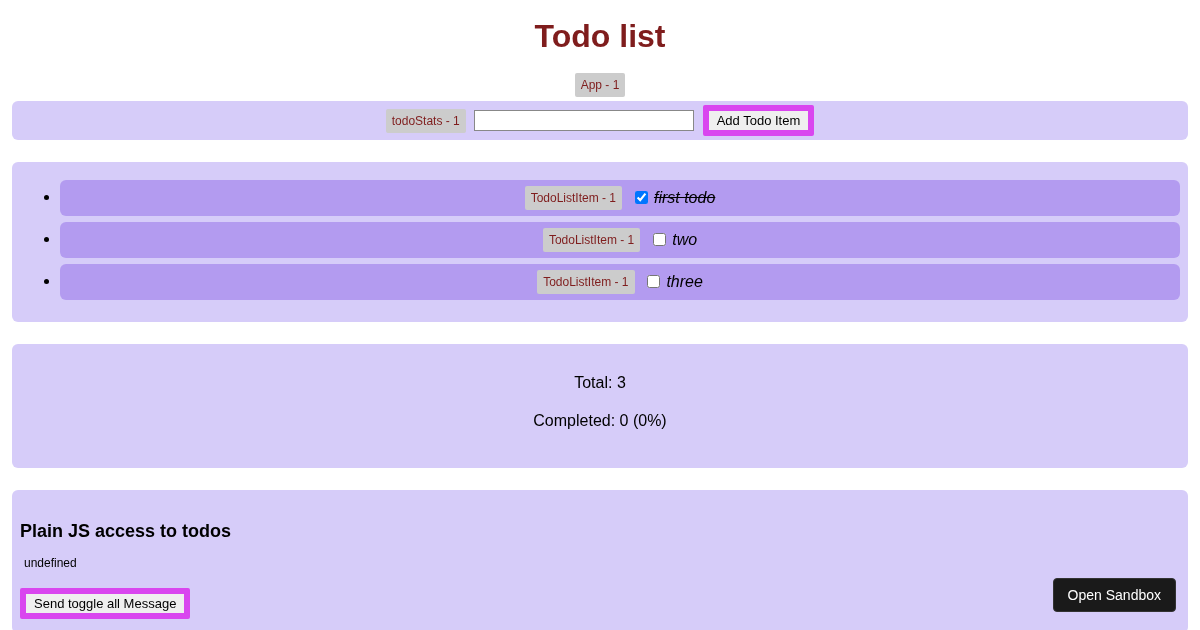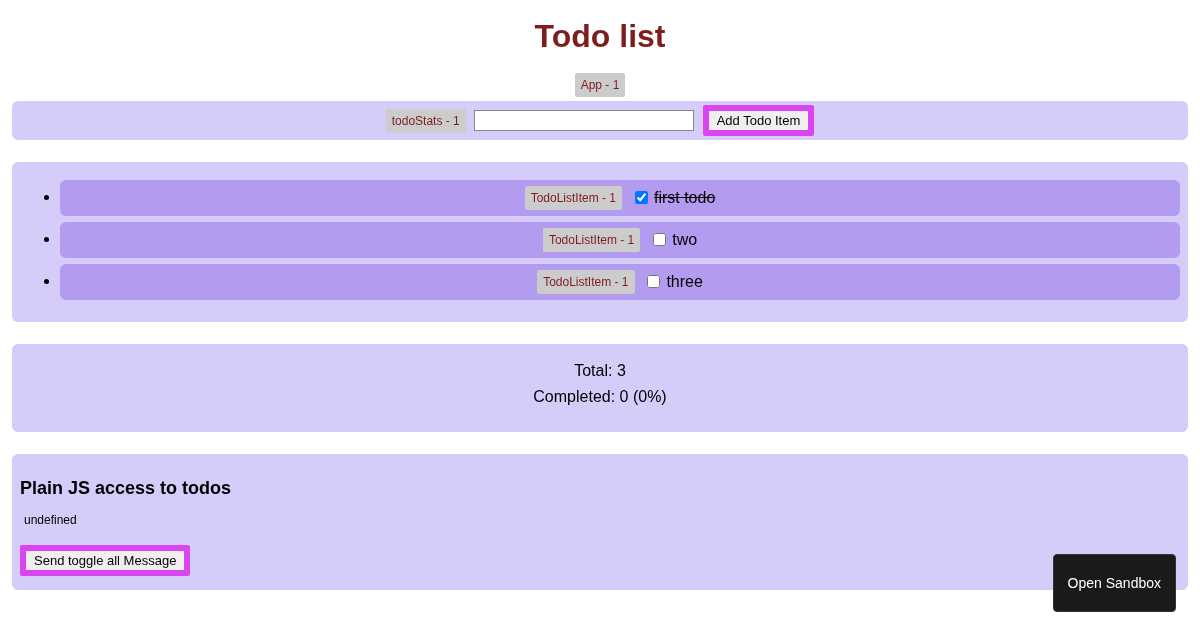--- a/index.html
+++ b/index.html
@@ -82,54 +82,55 @@
       margin-right: 8px;
       text-align: center;
     }
     .li-inner input[type="checkbox"] {
       vertical-align: middle;
       margin: 0 2px 0 0;
     }
     .todo-text {
       font-size: 16px;
       vertical-align: middle;
+      font-style: italic;
     }
     .done {
       text-decoration: line-through;
     }
     .panel.stats {
       text-align: center;
       padding: 10px 8px 18px 8px;
     }
     .stat-line {
       font-size: 16px;
-      margin: 8px 0;
+      margin: 20px 0;
     }
     .panel.plainjs {
       text-align: left;
       padding: 14px 8px 14px 8px;
     }
     .plainjs h3 {
-      margin: 10px 0 14px 0;
+      margin: 17px 0 14px 0;
       font-size: 18px;
       font-weight: bold;
     }
     .plainjs .undef {
       font-size: 12px;
       margin: 0 0 18px 4px;
     }
     .open-sandbox {
       position: fixed;
       right: 24px;
       bottom: 18px;
       background: #1a1a1a;
       color: #fff;
       border: 1px solid #333;
       border-radius: 4px;
-      padding: 20px 14px;
+      padding: 8px 14px;
       font-size: 14px;
       cursor: pointer;
     }
   </style>
 </head>
 <body>
 
 <h1>Todo list</h1>
 
 <div class="center-tag">

